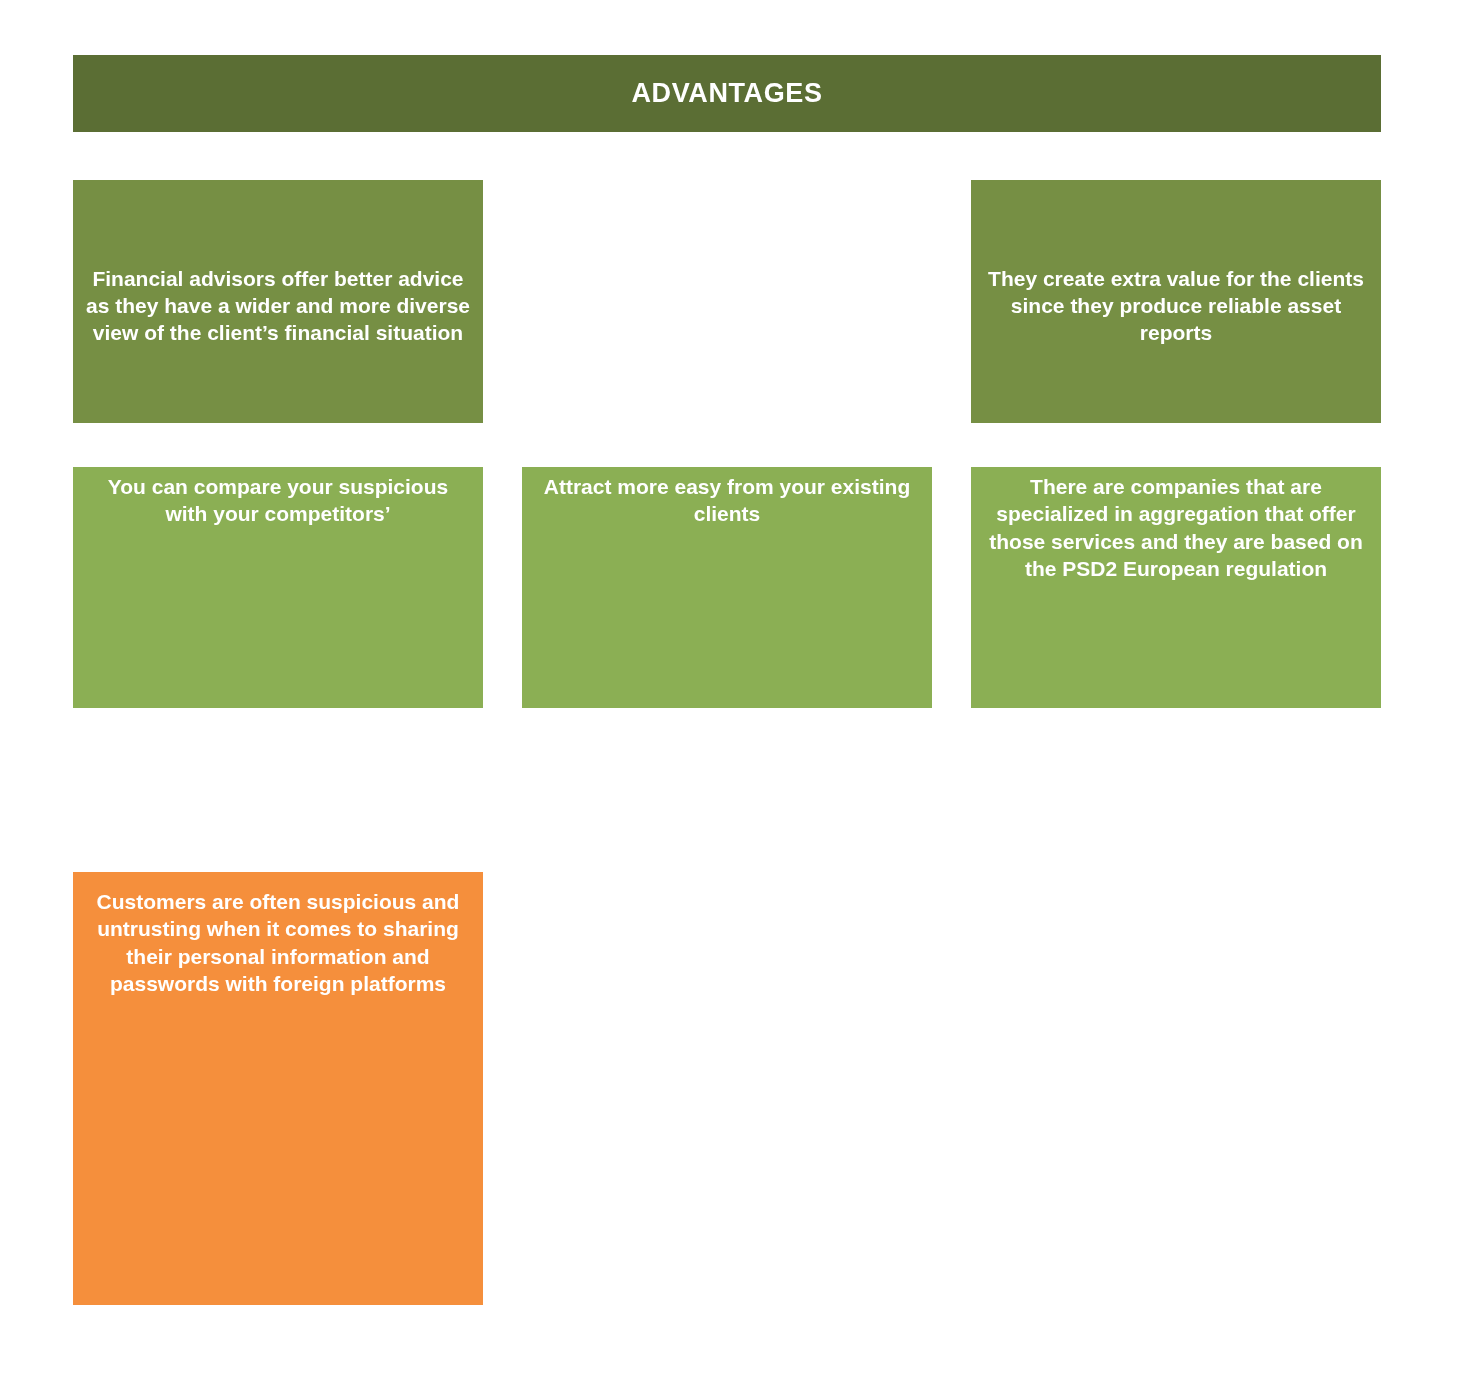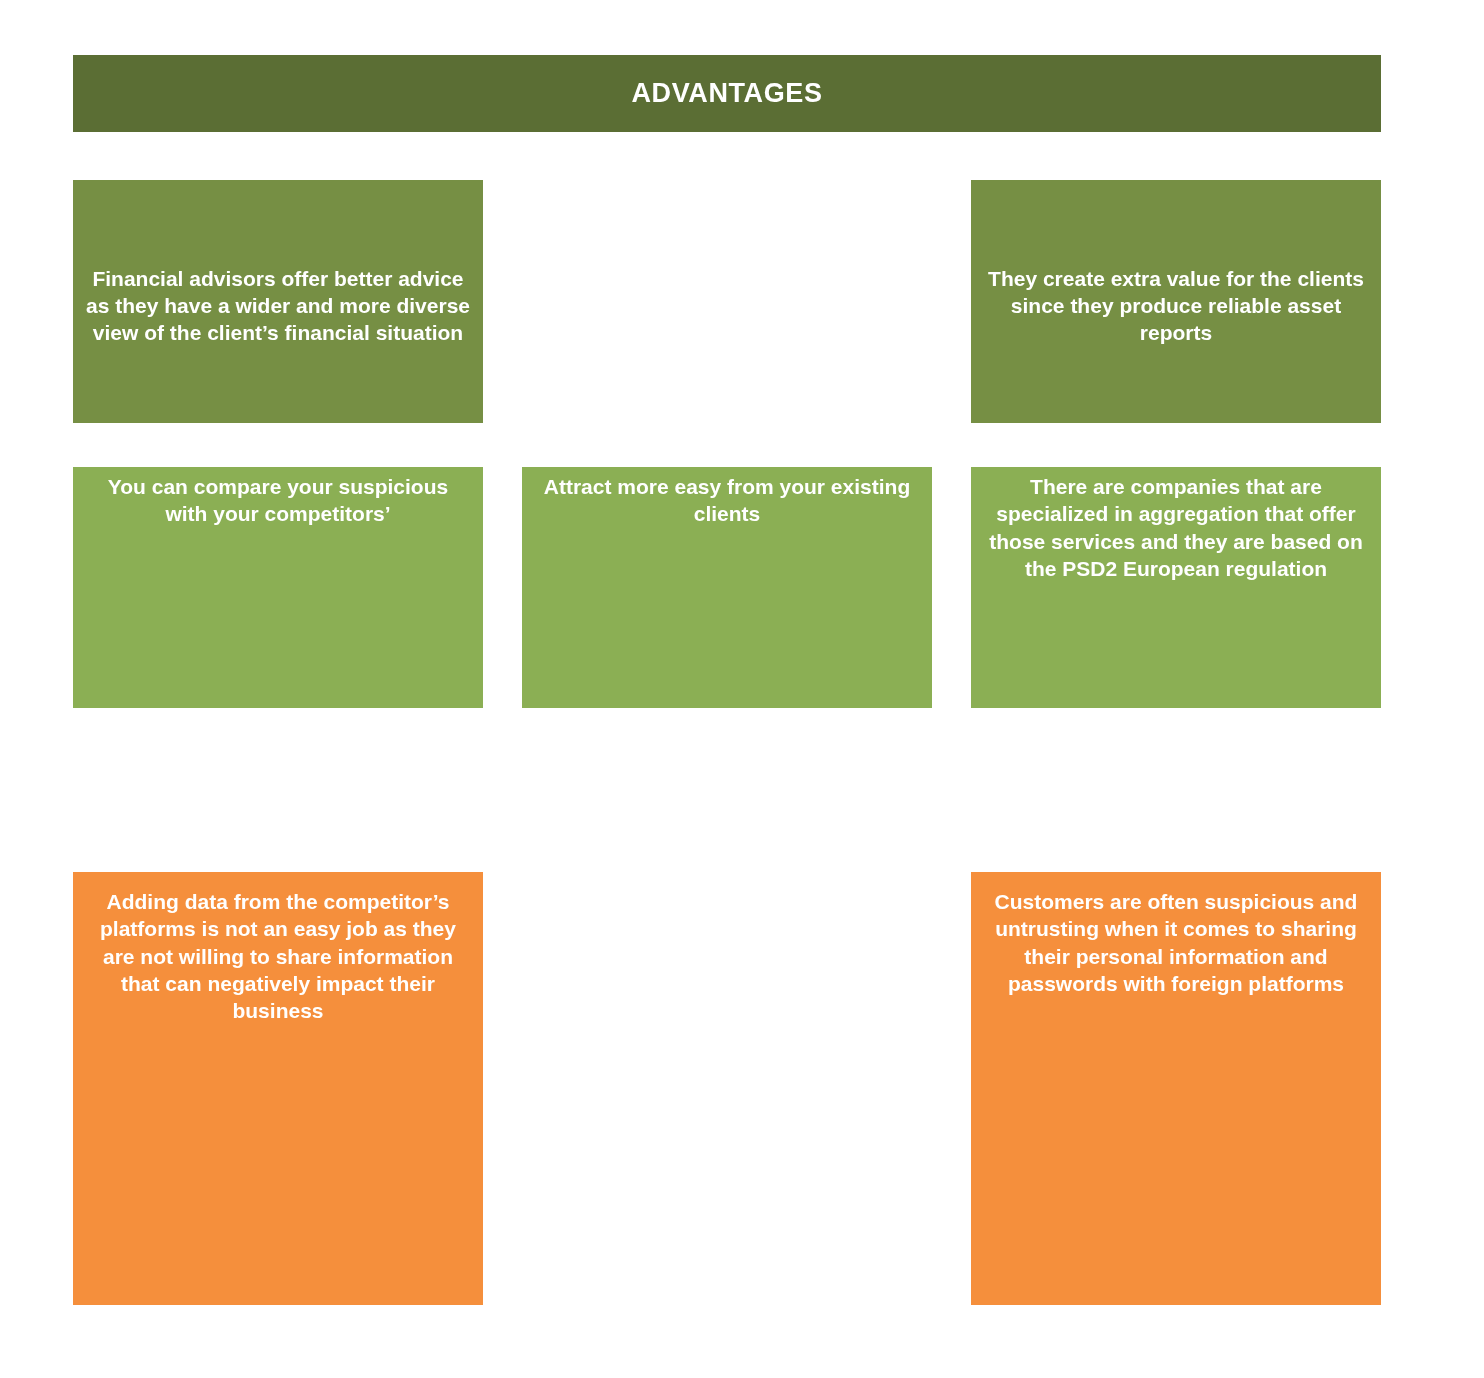--- a/index.html
+++ b/index.html
@@ -118,20 +118,17 @@
       <span class="card-text">Attract more easy from your existing clients</span>
     </div>
     <div class="card">
       <span class="card-text">There are companies that are specialized in aggregation that offer those services and they are based on the PSD2 European regulation</span>
     </div>
   </div>
 
 
   <div class="card-row" id="dis-row-1">
     <div class="card">
-      <span class="card-text">Adding data from the competitor’s platforms is not an easy job as they are not willing to share information that can negatively impact their business</span>
-    </div>
-    <div class="card">
       <span class="card-text">Customers are often suspicious and untrusting when it comes to sharing their personal information and passwords with foreign platforms</span>
     </div>
   </div>
 
 </div>
 
 </body></html>

